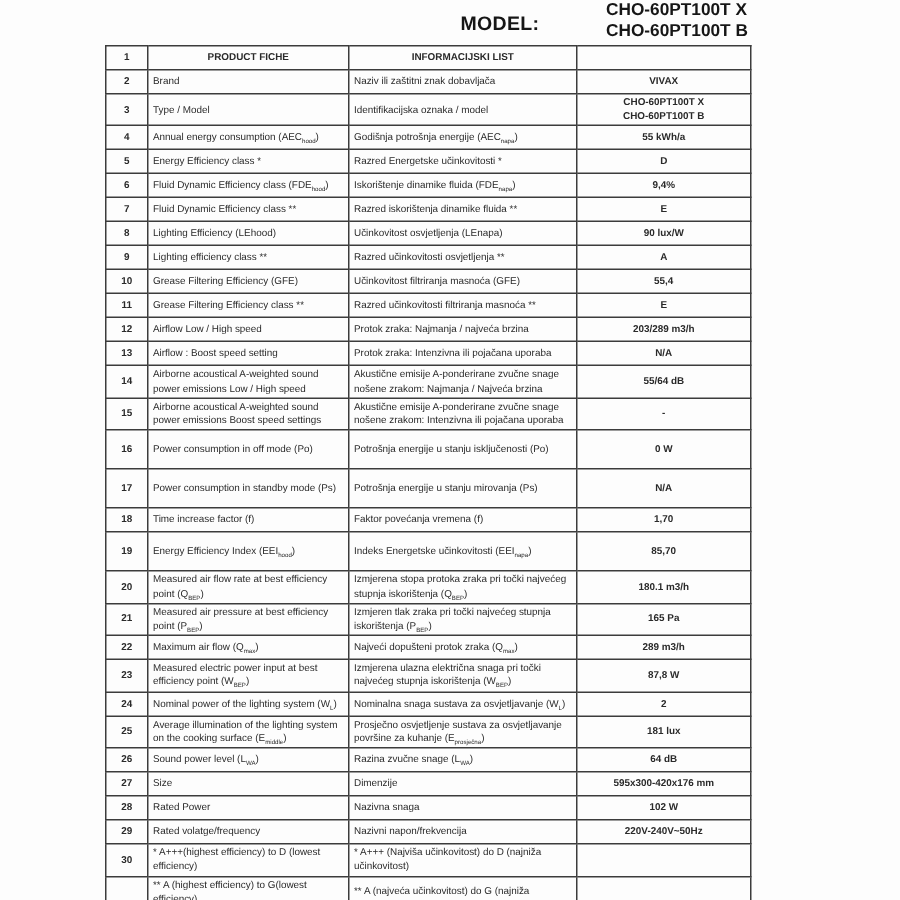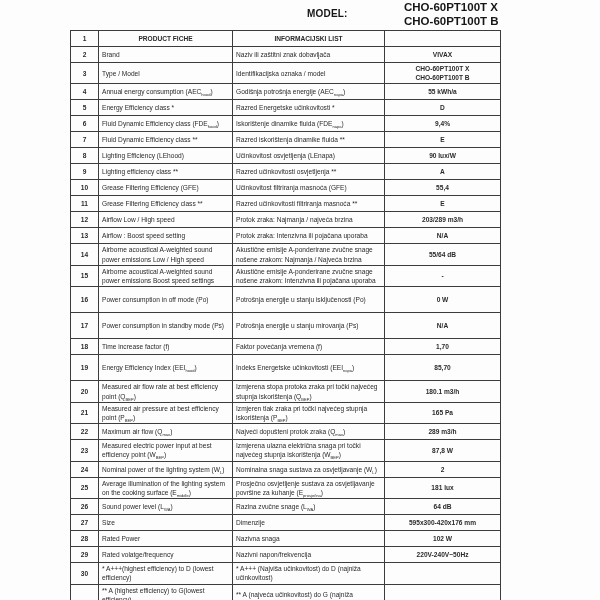--- a/index.html
+++ b/index.html
@@ -9,21 +9,21 @@
     height: 600px;
     background: #fdfdfd;
     font-family: "Liberation Sans", sans-serif;
     color: #1f1f1f;
     overflow: hidden;
   }
   
   .model-header { position: absolute; top: 0; left: 0; width: 600px; height: 30px; }
   .model-label {
     position: absolute; left: 297px; top: 8px;
-    font-size: 10px; font-weight: 700; letter-spacing: 0.2px; color: #161616; padding-left: 10px;
+    font-size: 13px; font-weight: 700; letter-spacing: 0.2px; color: #161616; padding-left: 10px;
   }
   .model-values {
     position: absolute; left: 404px; top: 1px;
     font-size: 11.5px; font-weight: 700; color: #161616; line-height: 13.5px;
     white-space: nowrap;
   }
   
   table.fiche {
     position: absolute; left: 70px; top: 30px;
     width: 430px;

